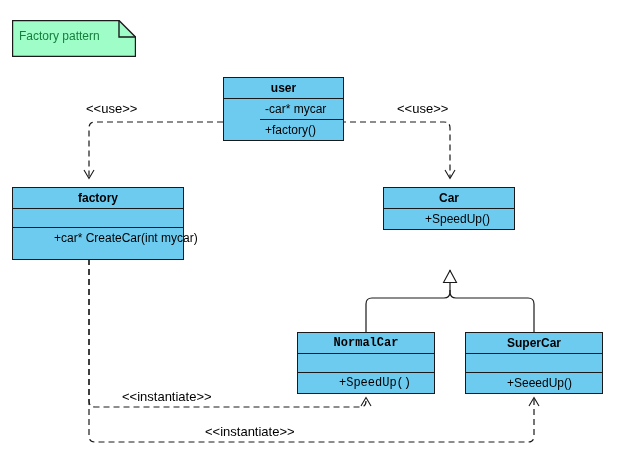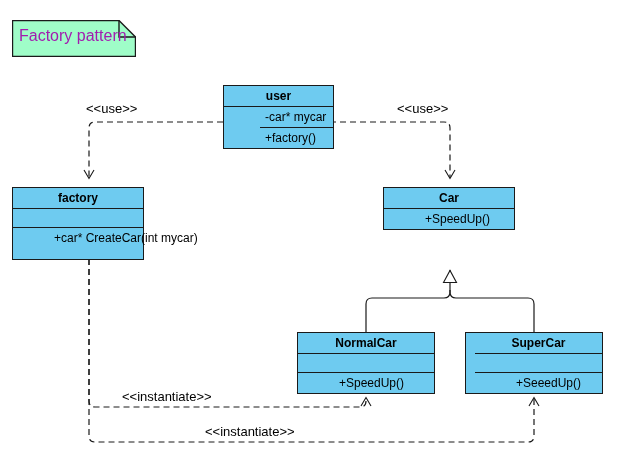--- a/index.html
+++ b/index.html
@@ -69,22 +69,22 @@
     top: 20px;
     width: 124px;
     height: 37px;
     z-index: 6;
   }
   #note-wrap svg { display: block; }
   #note-label {
     position: absolute;
     left: 7px;
     top: 9px;
-    font-size: 16px;
-    color: #a21caf;
+    font-size: 12px;
+    color: #15803d;
     line-height: 14px;
     white-space: nowrap;
   }
   
   .edge-label {
     position: absolute;
     font-size: 13px;
     color: #000000;
     line-height: 12px;
     white-space: nowrap;
@@ -120,46 +120,46 @@
   </svg>
 
   <div id="note-wrap">
     <svg width="124" height="37" viewBox="0 0 124 37" xmlns="http://www.w3.org/2000/svg">
       <path d="M0.5,0.5 L107,0.5 L123.5,17 L123.5,36.5 L0.5,36.5 Z" fill="#9ffdc8" stroke="#1a1a1a" stroke-width="1.4"></path>
       <path d="M107,0.5 L107,17 L123.5,17" fill="none" stroke="#1a1a1a" stroke-width="1.4"></path>
     </svg>
     <div id="note-label">Factory pattern</div>
   </div>
 
-  <div class="uml-class" style="left:223px; top:85px; width:111px;">
+  <div class="uml-class" style="left:223px; top:77px; width:121px;">
     <div class="compartment cls-title">user</div>
     <div class="compartment cls-member">-car* mycar</div>
     <div class="compartment cls-member last">+factory()</div>
   </div>
 
-  <div class="uml-class" style="left:12px; top:187px; width:132px;">
+  <div class="uml-class" style="left:12px; top:187px; width:172px;">
     <div class="compartment cls-title">factory</div>
     <div class="compartment cls-empty" style="height:19px;"></div>
     <div class="compartment cls-member last" style="height:31px;">+car* CreateCar(int mycar)</div>
   </div>
 
   <div class="uml-class" style="left:383px; top:187px; width:132px;">
     <div class="compartment cls-title">
       <span>Car</span>
     </div>
     <div class="compartment cls-member last">+SpeedUp()</div>
   </div>
 
-  <div class="uml-class" style="left:297px; top:332px; width:138px;">
+  <div class="uml-class" style="left:297px; top:332px; width:138px;font-family:Liberation Mono, monospace;">
     <div class="compartment cls-title">NormalCar</div>
     <div class="compartment cls-empty" style="height:19px;"></div>
     <div class="compartment cls-member last">+SpeedUp()</div>
   </div>
 
-  <div class="uml-class" style="left:465px; top:332px; width:138px;padding-left:9px;">
+  <div class="uml-class" style="left:465px; top:332px; width:138px;">
     <div class="compartment cls-title">SuperCar</div>
     <div class="compartment cls-empty" style="height:19px;"></div>
     <div class="compartment cls-member last">+SeeedUp()</div>
   </div>
 
   <div class="edge-label" style="left:86px; top:103px;">&lt;&lt;use&gt;&gt;</div>
 
   <div class="edge-label" style="left:397px; top:103px;">&lt;&lt;use&gt;&gt;</div>
 
   <div class="edge-label" style="left:122px; top:391px;">&lt;&lt;instantiate&gt;&gt;</div>

